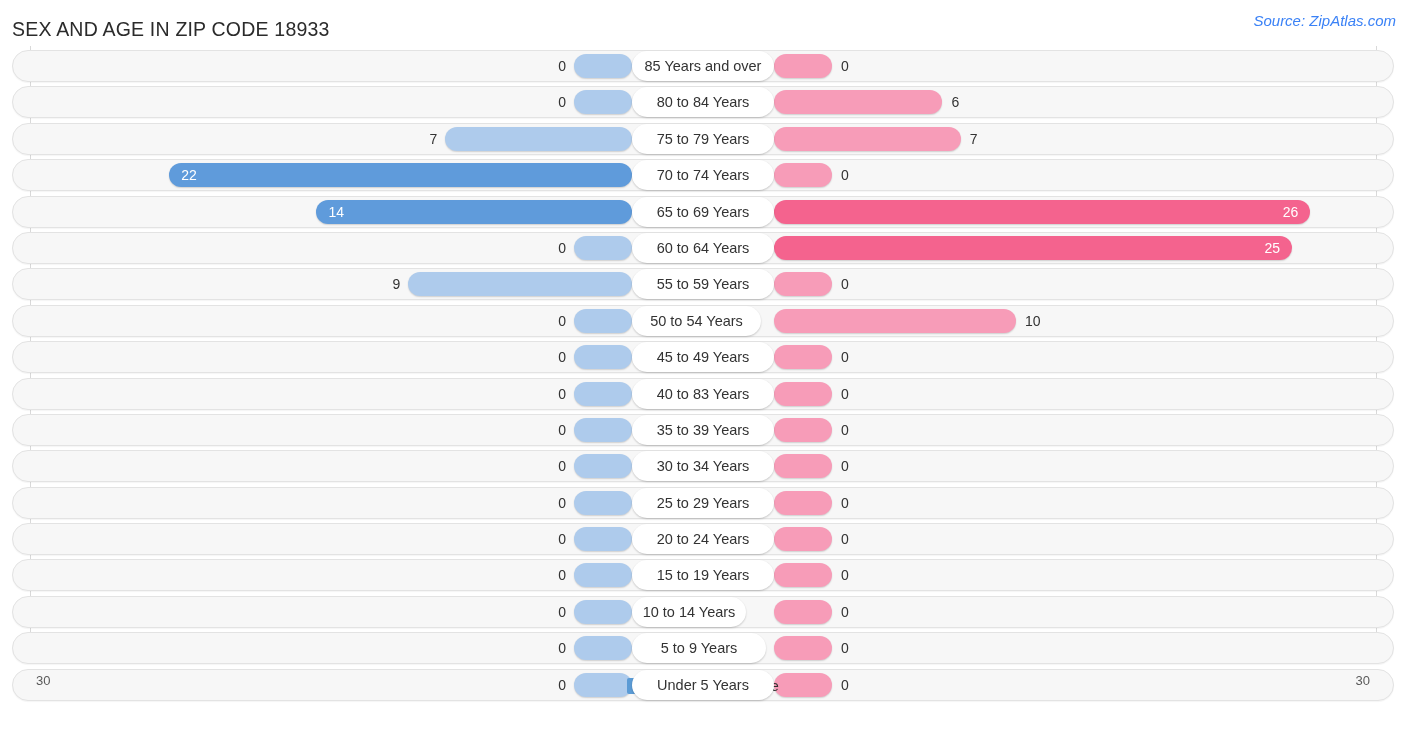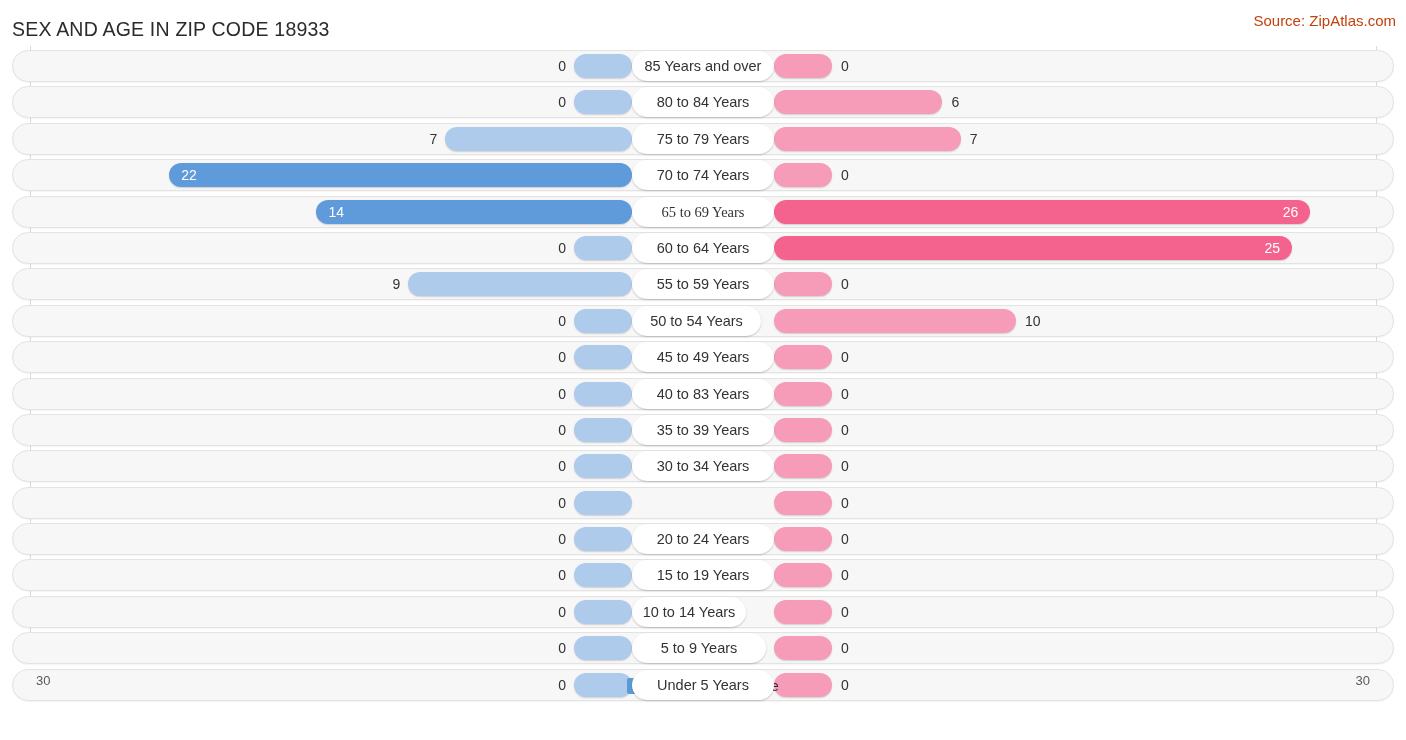--- a/index.html
+++ b/index.html
@@ -15,21 +15,21 @@
     position:absolute;left:0;top:0;width:1406px;height:46px;
   }
   #chart-title{
     position:absolute;left:12px;top:10px;
     font-size:19.5px;color:#2b2b2b;letter-spacing:.2px;
     white-space:nowrap;
     margin-top:8px;
   }
   #source-label{
     position:absolute;right:10px;top:12px;
-    font-size:15px;color:#c2410c;
+    font-size:15px;font-style:italic;color:#3b82f6;
     white-space:nowrap;
   }
   
   #plot{
     position:absolute;left:0;top:46px;width:1406px;height:658px;
   }
   .gridline{
     position:absolute;top:0;bottom:44px;width:1px;background:#d9d9d9;
   }
   #rows{
@@ -130,21 +130,21 @@
         <div class="bar bar-female" style="left: 762px; width: 58px; background: rgb(247, 156, 184);"></div>
         <div class="val val-female" style="left: 829px;">0</div>
         <div class="label-pill" style="left: 620px; width: 142px;">70 to 74 Years</div>
       </div>
       <div class="row">
         <div class="track" style="background: rgb(247, 247, 247); border-color: rgb(227, 227, 227);"></div>
         <div class="bar bar-male" style="left: 304.4px; width: 315.6px; background: rgb(95, 155, 219);"></div>
         <div class="val val-male val-in" style="left: 316.4px; text-align: left;">14</div>
         <div class="bar bar-female" style="left: 762px; width: 536.4px; background: rgb(244, 99, 142);"></div>
         <div class="val val-female val-in" style="left: 1258.4px; width: 28px; text-align: right;">26</div>
-        <div class="label-pill" style="left: 620px; width: 142px; font-family: Liberation Serif, serif;">65 to 69 Years</div>
+        <div class="label-pill" style="left: 620px; width: 142px;">65 to 69 Years</div>
       </div>
       <div class="row">
         <div class="track" style="background: rgb(247, 247, 247); border-color: rgb(227, 227, 227);"></div>
         <div class="bar bar-male" style="left: 562px; width: 58px; background: rgb(174, 203, 236);"></div>
         <div class="val val-male" style="left: 502px; width: 52px;">0</div>
         <div class="bar bar-female" style="left: 762px; width: 518px; background: rgb(244, 99, 142);"></div>
         <div class="val val-female val-in" style="left: 1240px; width: 28px; text-align: right;">25</div>
         <div class="label-pill" style="left: 620px; width: 142px;">60 to 64 Years</div>
       </div>
       <div class="row">
@@ -194,20 +194,21 @@
         <div class="bar bar-female" style="left: 762px; width: 58px; background: rgb(247, 156, 184);"></div>
         <div class="val val-female" style="left: 829px;">0</div>
         <div class="label-pill" style="left: 620px; width: 142px;">30 to 34 Years</div>
       </div>
       <div class="row">
         <div class="track" style="background: rgb(247, 247, 247); border-color: rgb(227, 227, 227);"></div>
         <div class="bar bar-male" style="left: 562px; width: 58px; background: rgb(174, 203, 236);"></div>
         <div class="val val-male" style="left: 502px; width: 52px;">0</div>
         <div class="bar bar-female" style="left: 762px; width: 58px; background: rgb(247, 156, 184);"></div>
         <div class="val val-female" style="left: 829px;">0</div>
+        <div class="label-pill" style="left: 620px; width: 142px;">25 to 29 Years</div>
       </div>
       <div class="row">
         <div class="track" style="background: rgb(247, 247, 247); border-color: rgb(227, 227, 227);"></div>
         <div class="bar bar-male" style="left: 562px; width: 58px; background: rgb(174, 203, 236);"></div>
         <div class="val val-male" style="left: 502px; width: 52px;">0</div>
         <div class="bar bar-female" style="left: 762px; width: 58px; background: rgb(247, 156, 184);"></div>
         <div class="val val-female" style="left: 829px;">0</div>
         <div class="label-pill" style="left: 620px; width: 142px;">20 to 24 Years</div>
       </div>
       <div class="row">

